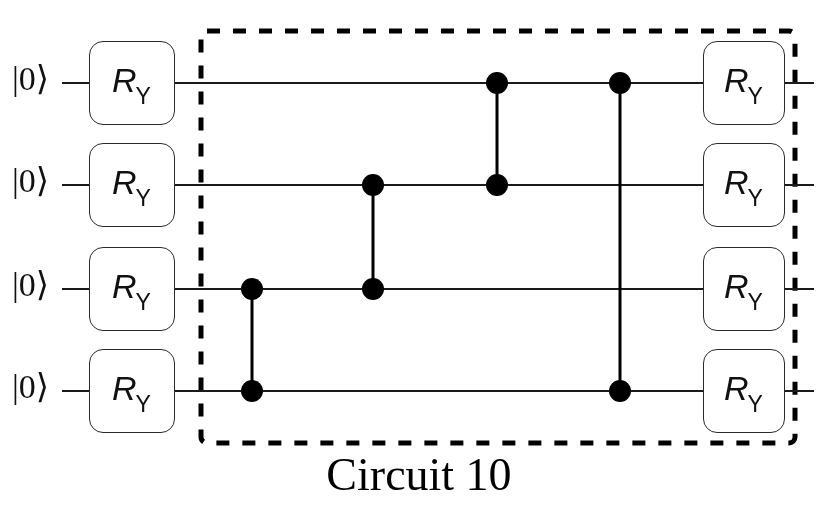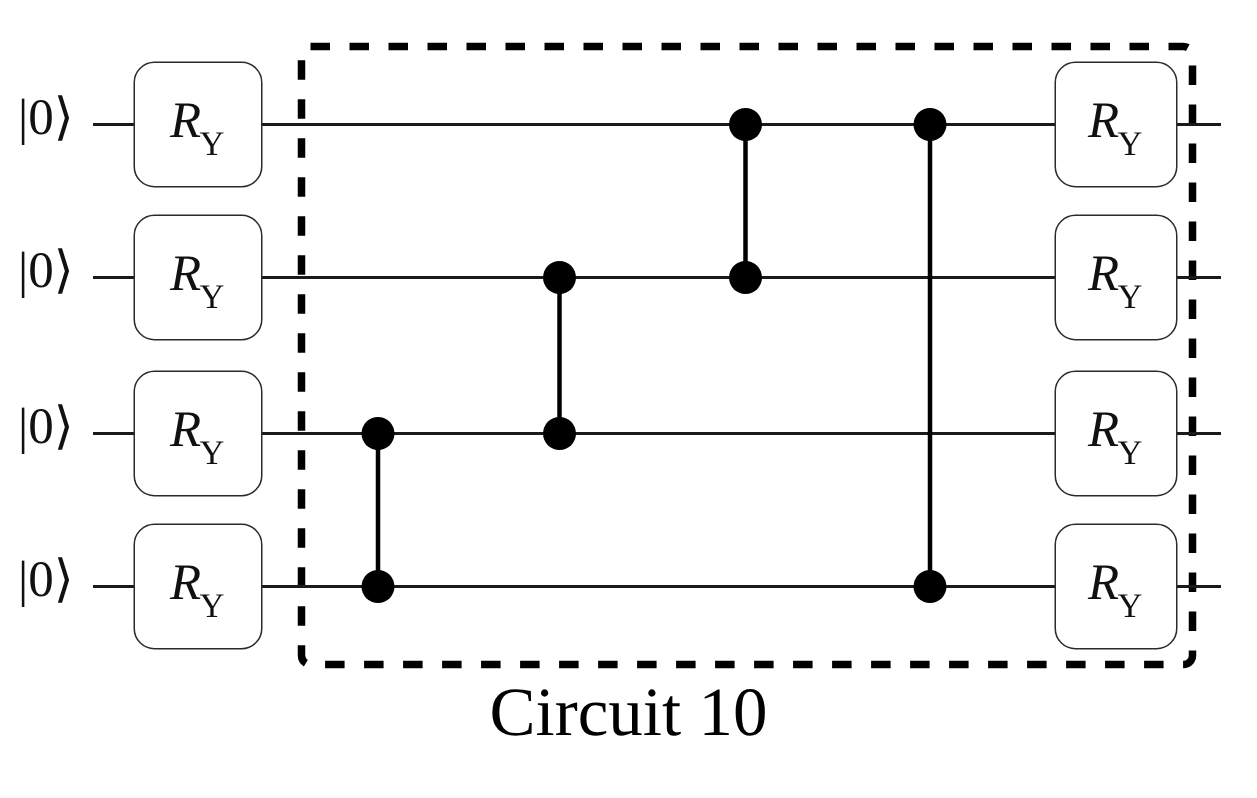--- a/index.html
+++ b/index.html
@@ -39,21 +39,21 @@
     position: absolute;
     box-sizing: border-box;
     border: 1.6px solid #2b2b2b;
     border-radius: 14px;
     background: #ffffff;
     display: flex;
     align-items: center;
     justify-content: center;
   }
   .gate-label {
-    font-family: Liberation Serif, serif;
+    font-family: Liberation Sans, sans-serif;
     font-style: italic;
     font-size: 34px;
     color: #111111;
     line-height: 1;
     white-space: nowrap;
     letter-spacing: 0px;
   }
   .gate-label .sub {
     font-style: normal;
     font-size: 23px;

